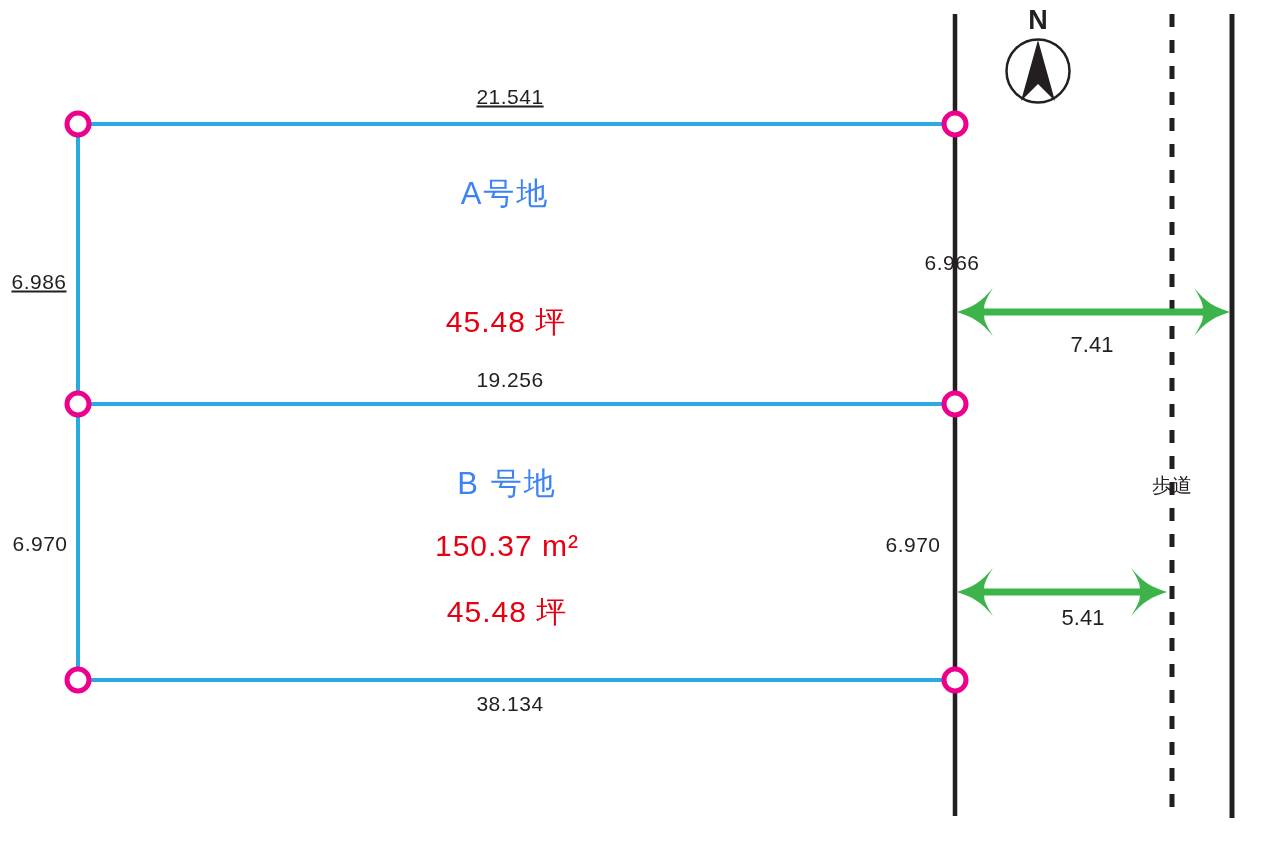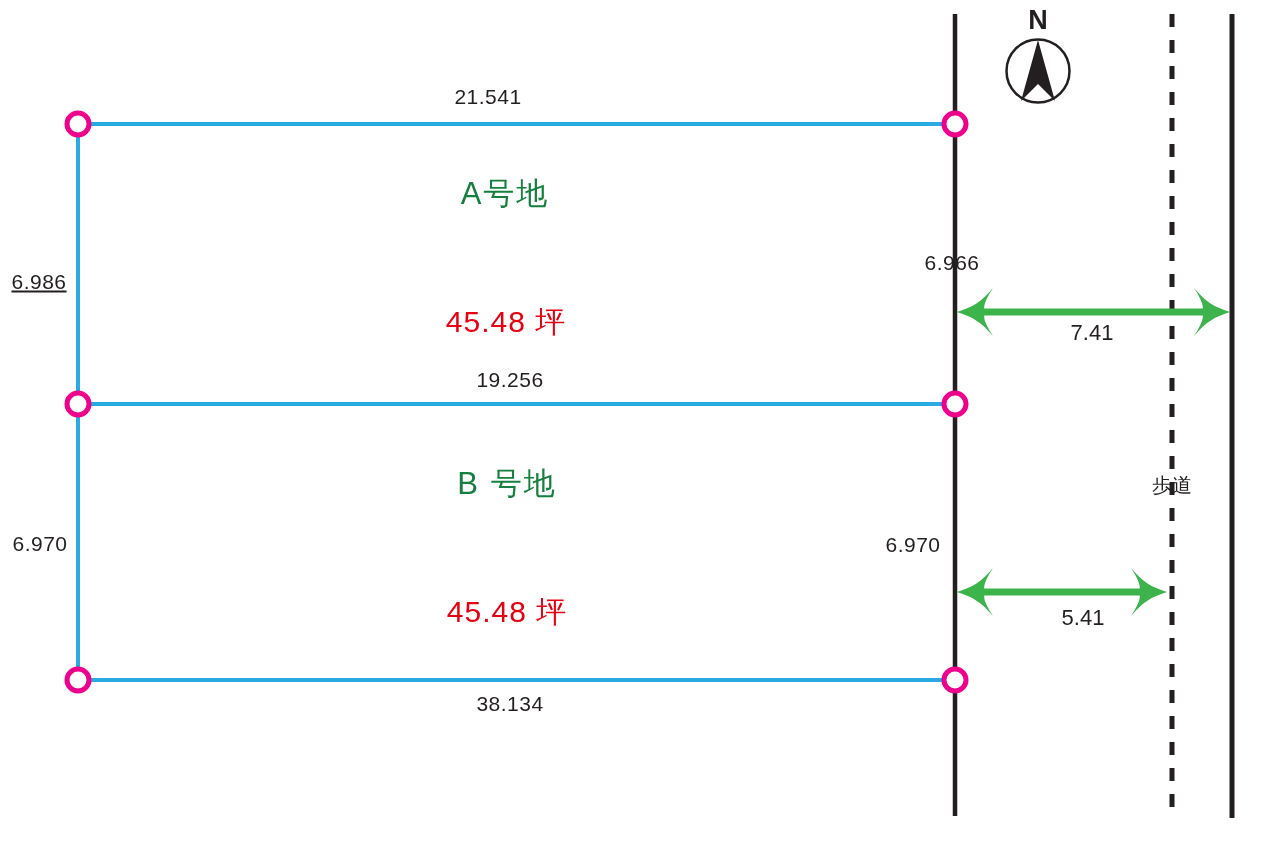--- a/index.html
+++ b/index.html
@@ -13,21 +13,21 @@
   .layer{position:absolute;left:0;top:0;}
   .lbl{
     position:absolute;
     transform:translate(-50%,-50%);
     white-space:nowrap;
     line-height:1;
     color:#231f20;
   }
   .dim{font-size:21px;letter-spacing:0.5px;}
   .plot-label{font-size:30px;color:#e60012;letter-spacing:1px;}
-  .plot-title{font-size:31px;color:#15803d;letter-spacing:2px;}
+  .plot-title{font-size:31px;color:#3b82f6;letter-spacing:2px;}
   .annotation{font-size:31px;color:#231f20;letter-spacing:1px;}
   .arrow-dim{font-size:22px;}
   .sidewalk{font-size:20px;}
   .north{font-size:27px;font-weight:bold;}
 </style>
 </head>
 <body>
 
 <div class="canvas">
 
@@ -62,32 +62,33 @@
     <circle cx="955" cy="680" r="11" fill="#ffffff" stroke-width="5" stroke="#ec008c"></circle>
 
     <g>
       <circle cx="1038" cy="71" r="31.5" fill="none" stroke-width="2.5" stroke="#231f20"></circle>
       <path d="M 1038,40 L 1021,101 L 1038,84 L 1055,101 Z" fill="#231f20"></path>
     </g>
   </svg>
 
   <div class="lbl north" style="left:1038px;top:20px;">N</div>
 
-  <div class="lbl dim" style="left:488px;top:96px;">21.541</div>
+  <div class="lbl dim" style="left:510px;top:96px;text-decoration:underline;">21.541</div>
   <div class="lbl dim" style="left:510px;top:379px;">19.256</div>
   <div class="lbl dim" style="left:510px;top:703px;">38.134</div>
   <div class="lbl dim" style="left:39px;top:281px;text-decoration:underline;">6.986</div>
   <div class="lbl dim" style="left:912px;top:262px;margin-left:40px;">6.966</div>
   <div class="lbl dim" style="left:40px;top:543px;">6.970</div>
   <div class="lbl dim" style="left:913px;top:544px;">6.970</div>
 
   <div class="lbl plot-title" style="left:505px;top:193px;">A号地</div>
   <div class="lbl plot-label" style="left:506px;top:322px;">45.48 坪</div>
 
 
   <div class="lbl plot-title" style="left:507px;top:483px;">B 号地</div>
+  <div class="lbl plot-label" style="left:507px;top:546px;">150.37 m²</div>
   <div class="lbl plot-label" style="left:507px;top:612px;">45.48 坪</div>
 
-  <div class="lbl arrow-dim" style="left:1092px;top:333px;">7.41</div>
+  <div class="lbl arrow-dim" style="left:1092px;top:345px;">7.41</div>
   <div class="lbl arrow-dim" style="left:1068px;top:618px;margin-left:15px;">5.41</div>
   <div class="lbl sidewalk" style="left:1172px;top:485px;">歩道</div>
 
 </div>
 
 </body></html>

